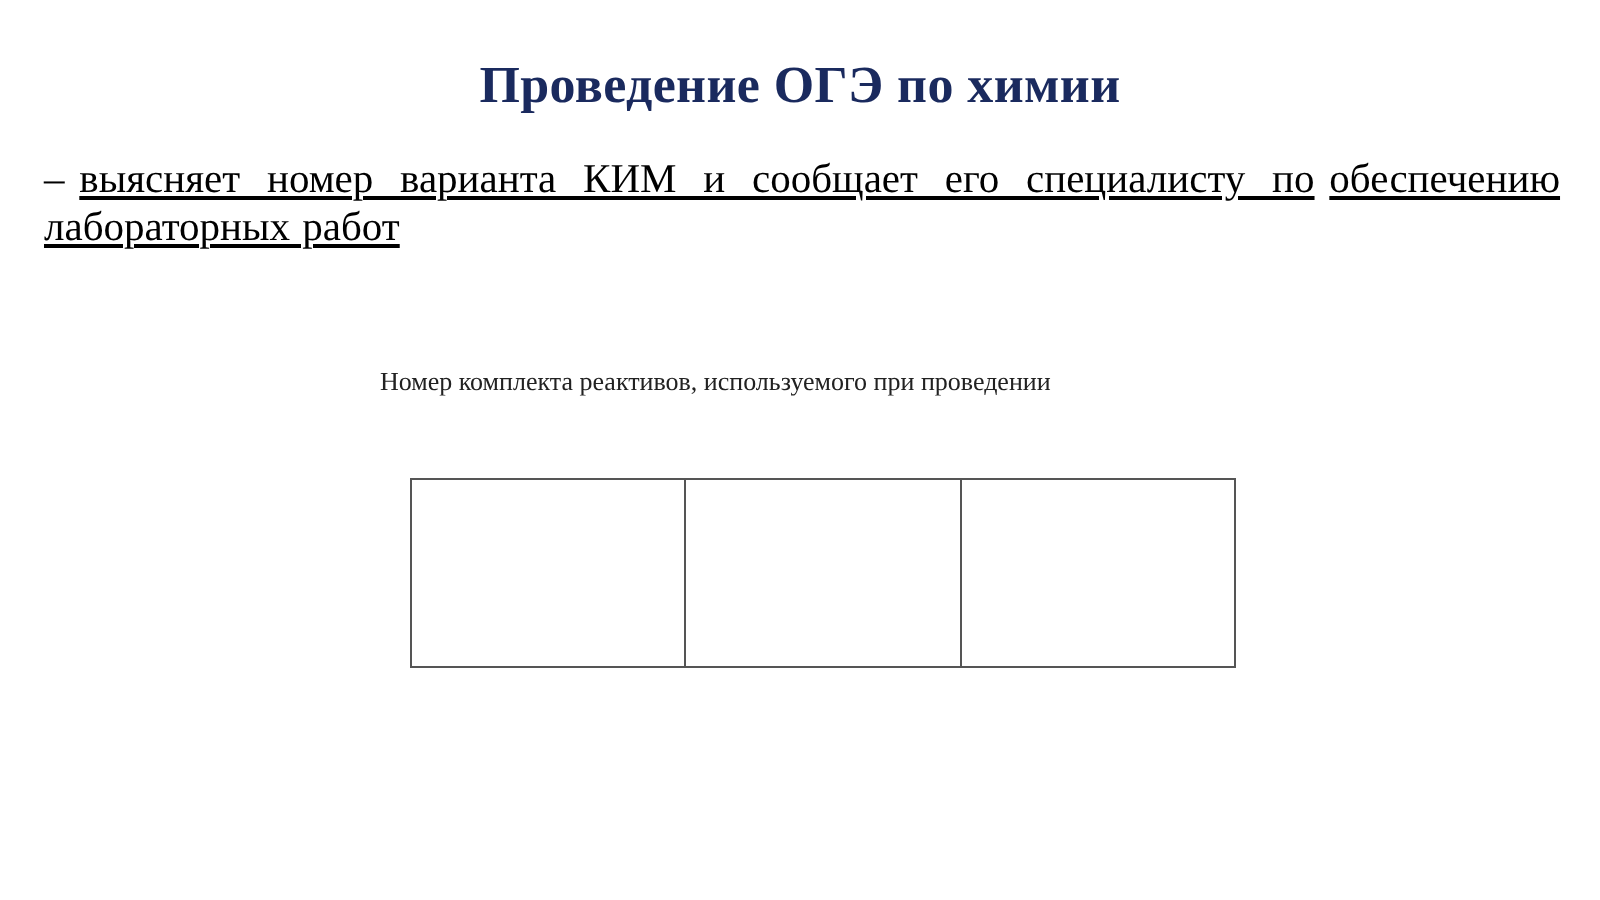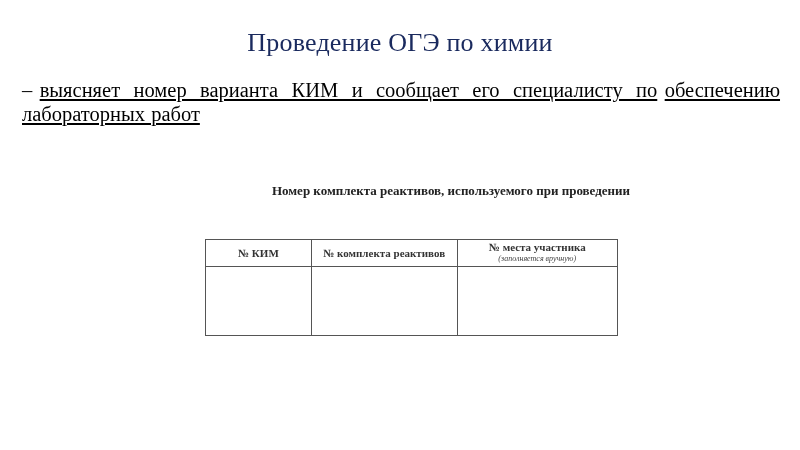--- a/index.html
+++ b/index.html
@@ -2,33 +2,33 @@
 <html><head>
 <meta charset="utf-8">
 <style>
   html, body { margin: 0; padding: 0; }
   body {
     width: 800px; height: 450px; background: #ffffff; position: relative; overflow: hidden;
     font-family: "Liberation Serif", "DejaVu Serif", serif;
   }
   .title {
     position: absolute; left: 0; top: 28px; width: 800px; text-align: center;
-    font-size: 26px; font-weight: normal; color: #1a2a5e; letter-spacing: 0.2px;
+    font-size: 26px; font-weight: bold; color: #1a2a5e; letter-spacing: 0.2px;
   }
   .para {
     position: absolute; left: 22px; top: 78px; width: 758px;
     font-size: 20.5px; line-height: 24px; color: #000; text-align: justify;
     text-align-last: left;
   }
   .para .dash { font-weight: normal; }
   .para .u { font-weight: normal; text-decoration: underline; text-decoration-thickness: 2px; text-underline-offset: 2px; word-spacing: 6px; }
   .para .line2 { word-spacing: 1px; }
   .form-caption {
-    position: absolute; left: 190px; top: 183px; width: 440px; text-align: right;
-    font-size: 13px; font-weight: bold; line-height: 16px; color: #222;
+    position: absolute; left: 190px; top: 183px; width: 440px; text-align: left;
+    font-size: 13px; font-weight: normal; line-height: 16px; color: #222;
   }
   table.form {
     position: absolute; left: 205px; top: 239px; width: 413px; height: 95px;
     border-collapse: collapse; border: 1.5px solid #555;
   }
   table.form th, table.form td { border: 1.5px solid #555; padding: 0; }
   table.form th {
     height: 26px; font-size: 11px; font-weight: bold; color: #333; text-align: center;
     vertical-align: middle; line-height: 12px;
   }
@@ -48,31 +48,19 @@
   <span class="u">выясняет номер варианта КИМ и сообщает его специалисту по</span>
   <span class="u line2">обеспечению лабораторных работ</span>
 </div>
 
 <div class="form-caption">
   <div>Номер комплекта реактивов, используемого при проведении</div>
 </div>
 
 <table class="form">
   <tbody>
-      <tr>
-    <th class="c1">
-      <span>№ КИМ</span>
-    </th>
-    <th class="c2">
-      <span>№ комплекта реактивов</span>
-    </th>
-    <th class="c3">
-      <span>№ места участника</span>
-      <span class="hint">(заполняется вручную)</span>
-    </th>
-  </tr>
   <tr>
     <td></td>
     <td></td>
     <td></td>
   </tr>
 </tbody>
   </table>
 
 </body></html>

